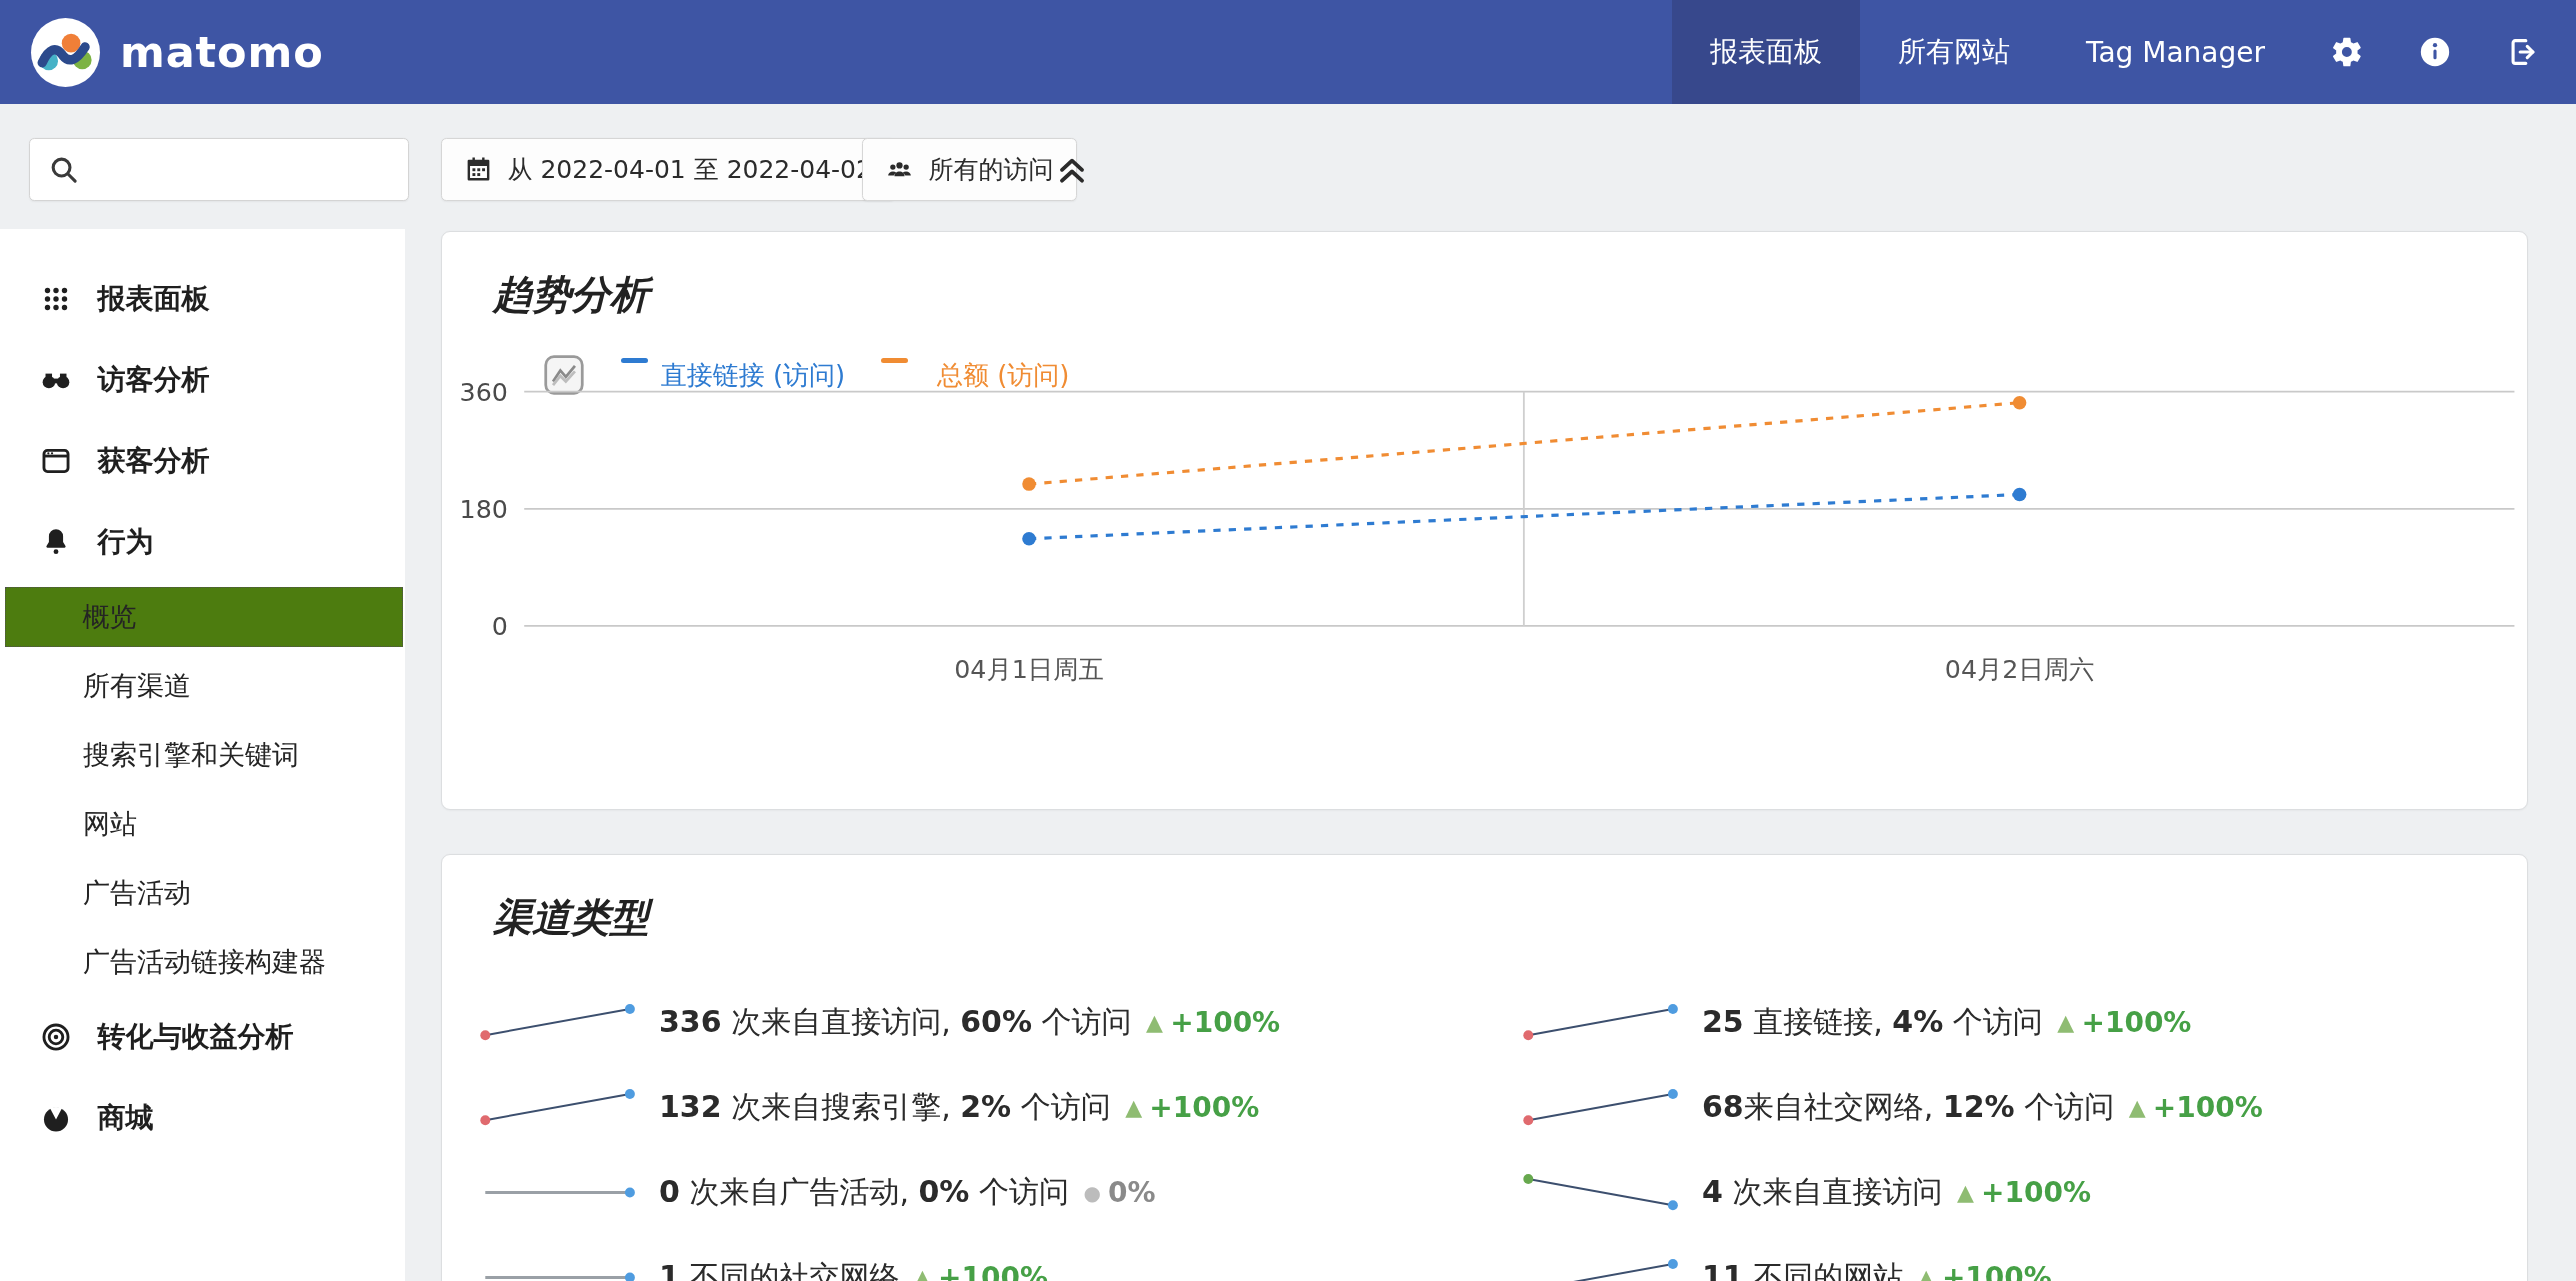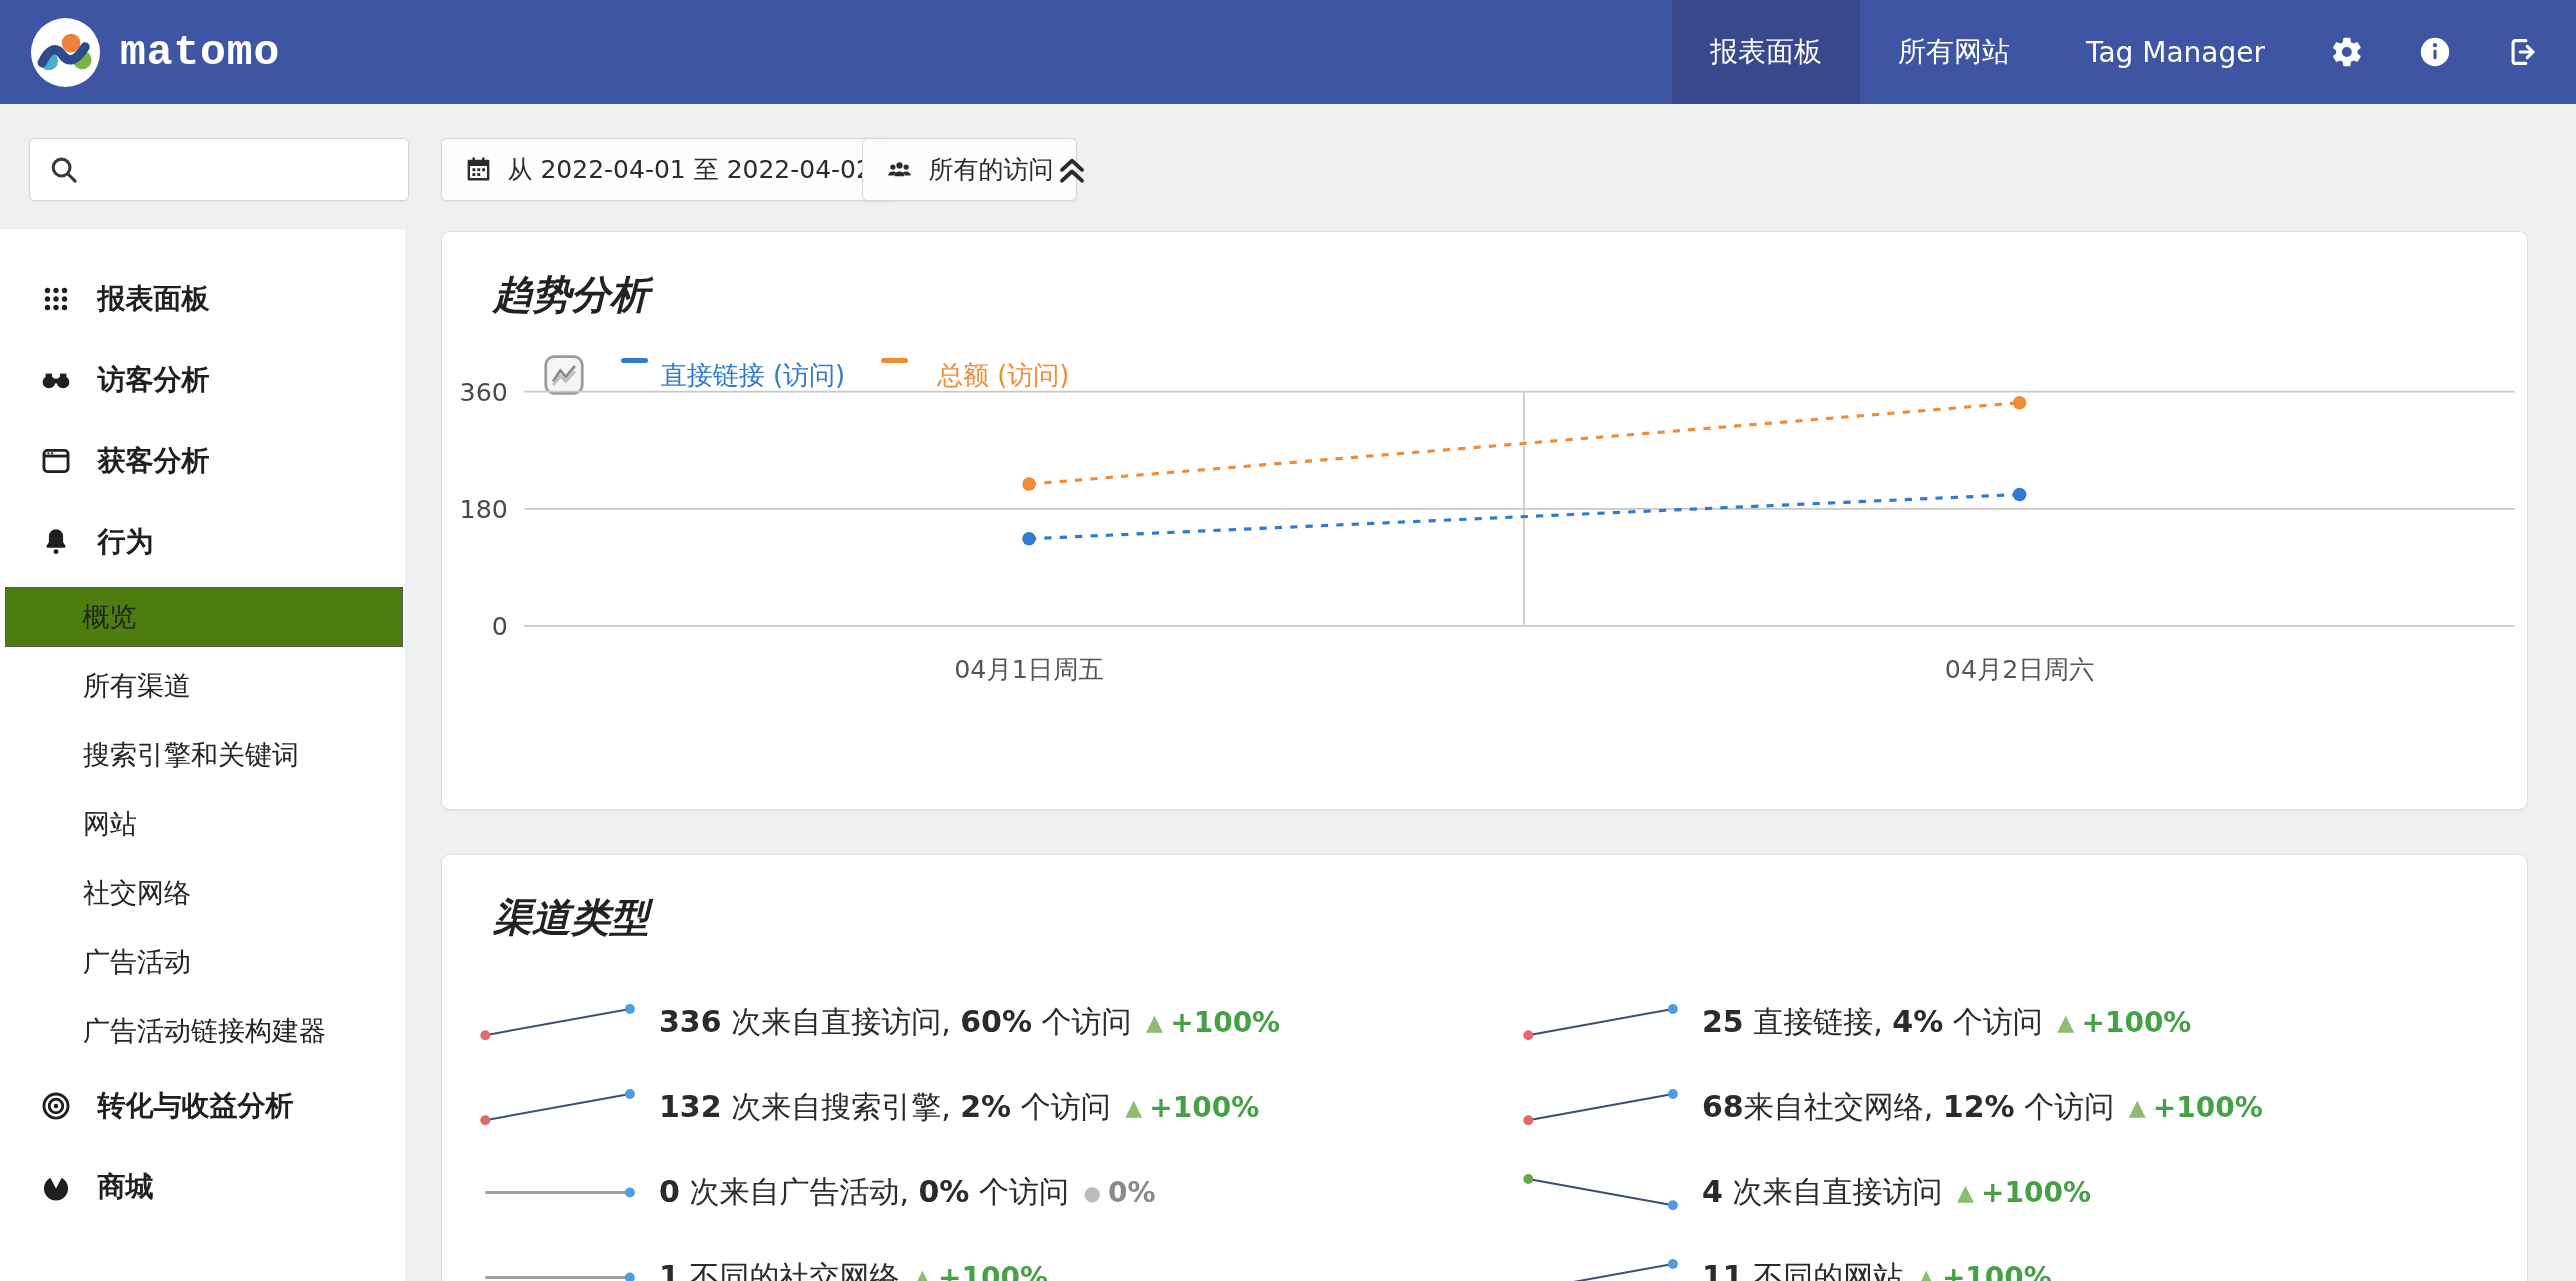--- a/index.html
+++ b/index.html
@@ -4,21 +4,21 @@
 <style>
   html,body{margin:0;padding:0;}
   body{
     width:2576px;height:1282px;position:relative;overflow:hidden;
     background:#eef0f2;
     font-family:"DejaVu Sans","Liberation Sans",sans-serif;
     color:#2b2b2b;
   }
   
   .navbar{position:absolute;left:0;top:0;right:0;height:104px;background:#3e55a4;display:flex;align-items:center;z-index:5;}
-  .brand{display:flex;align-items:center;gap:20px;padding-left:31px;font-family:Liberation Mono, monospace;}
+  .brand{display:flex;align-items:center;gap:20px;padding-left:31px;}
   .brand-circle{width:69px;height:69px;border-radius:50%;background:#fff;display:flex;align-items:center;justify-content:center;}
   .brand-name{color:#fff;font-size:43px;font-weight:700;letter-spacing:0.9px;}
   .nav-right{margin-left:auto;display:flex;align-items:stretch;height:100%;}
   .nav-item{display:flex;align-items:center;padding:0 38px;color:#fff;font-size:28px;cursor:pointer;white-space:nowrap;}
   .nav-item.active{background:#37488c;}
   .nav-icon{display:flex;align-items:center;padding:0 27px;cursor:pointer;}
   .nav-icon:last-child{padding-right:36px;}
   .nav-icon svg{width:34px;height:34px;}
   
   .search-box{position:absolute;left:29px;top:138px;width:380px;height:63px;background:#fff;border:0.9px solid #d4d4d4;border-radius:5.4px;display:flex;align-items:center;padding-left:18px;box-sizing:border-box;box-shadow:0 0.9px 1.8px rgba(0,0,0,.05);}
@@ -188,21 +188,20 @@
           <path d="M12 3a5 5 0 0 0-5 5v4l-1.7 2.8c-.3.5.1 1.2.7 1.2h12c.6 0 1-.7.7-1.2L17 12V8a5 5 0 0 0-5-5z"></path>
           <circle cx="12" cy="18.8" r="1.7"></circle>
         </svg>
       </span>
     <span>行为</span>
   </div>
   <div class="side-sub selected">概览</div>
   <div class="side-sub">所有渠道</div>
   <div class="side-sub">搜索引擎和关键词</div>
   <div class="side-sub">网站</div>
-  <div class="side-sub">社交网络</div>
   <div class="side-sub">广告活动</div>
   <div class="side-sub">广告活动链接构建器</div>
   <div class="side-cat">
     <span class="icon">
         <svg viewBox="0 0 24 24" fill="none" stroke="#1f1f1f">
           <circle cx="12" cy="12" r="8.5" stroke-width="2"></circle>
           <circle cx="12" cy="12" r="4.8" stroke-width="2"></circle>
           <circle cx="12" cy="12" r="1.6" fill="#1f1f1f" stroke="none"></circle>
         </svg>
       </span>

